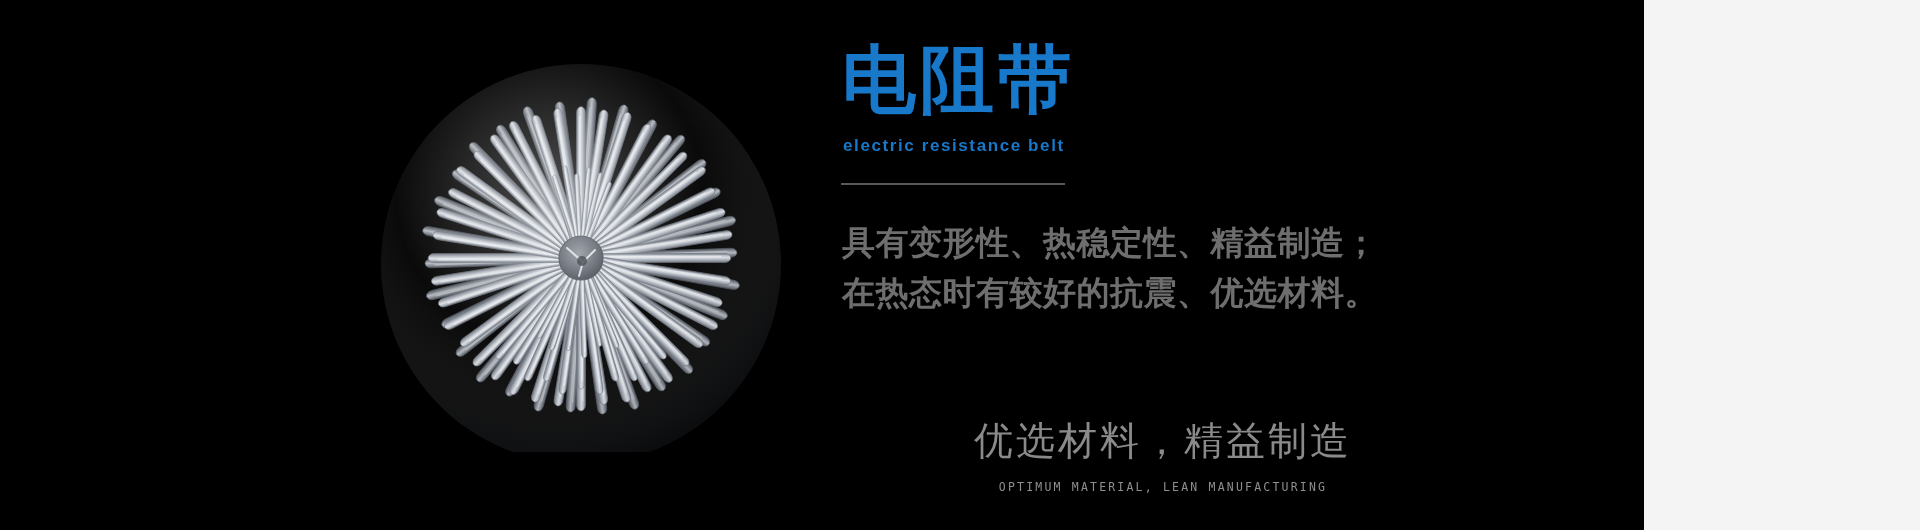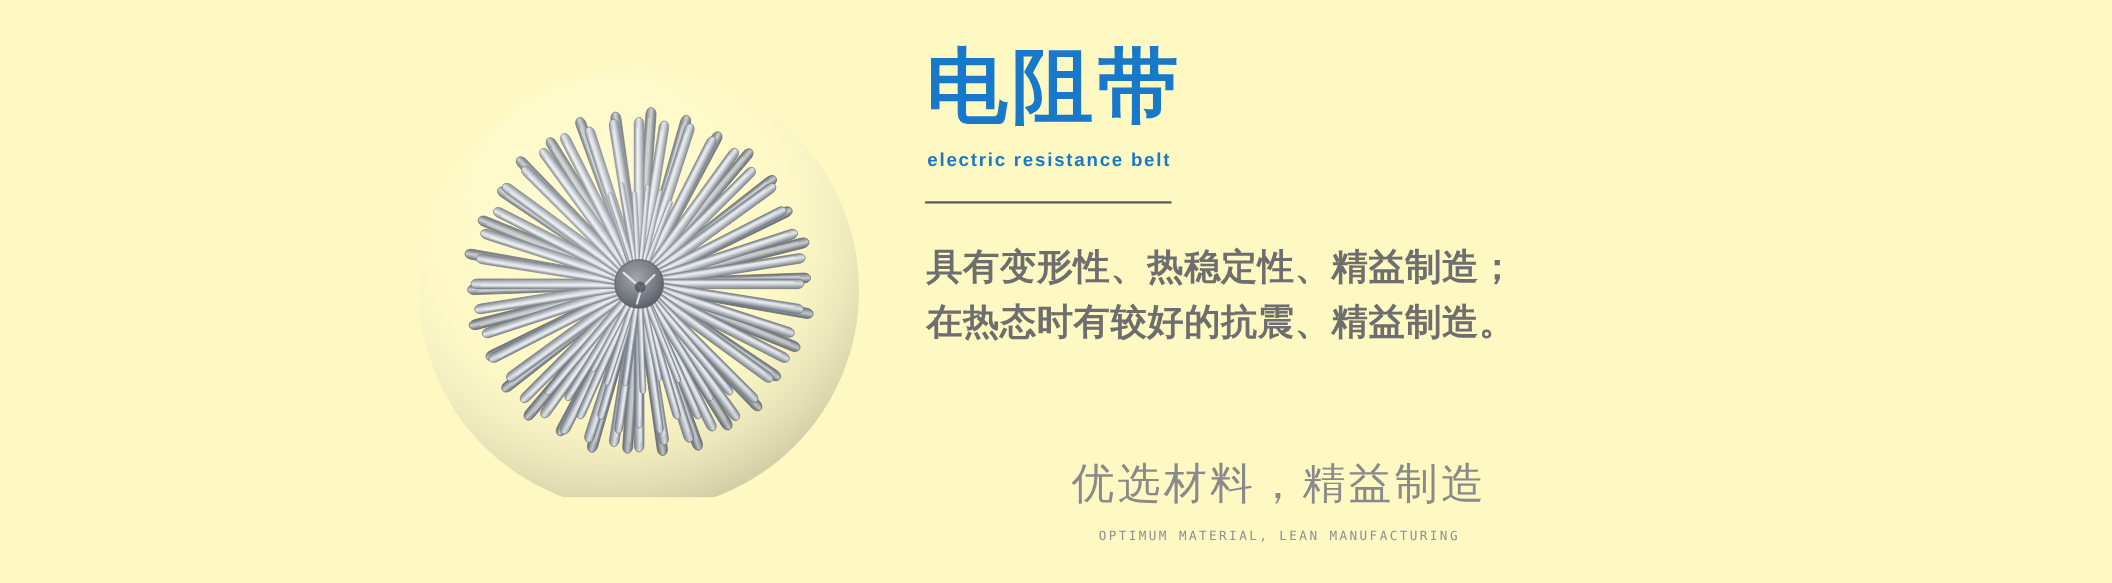--- a/index.html
+++ b/index.html
@@ -10,23 +10,23 @@
   body {
     width: 1920px;
     height: 530px;
     background: #f4f4f4;
     font-family: "Liberation Sans", "DejaVu Sans", sans-serif;
     overflow: hidden;
   }
 
   .banner {
     position: relative;
-    width: 1920px;
+    width: 1644px;
     height: 530px;
-    background: #fef9c3;
+    background: #000000;
   }
 
   
   .product-figure {
     position: absolute;
     left: 368px;
     top: 62px;
     width: 426px;
     height: 390px;
   }
@@ -288,21 +288,21 @@
   <div class="text-col">
 
     <h1 class="title-zh">电阻带</h1>
 
     <p class="title-en">electric resistance belt</p>
 
     <div class="divider"></div>
 
     <p class="desc">
       <span class="desc-line">具有变形性、热稳定性、精益制造；</span>
-      <span class="desc-line">在热态时有较好的抗震、精益制造。</span>
+      <span class="desc-line">在热态时有较好的抗震、优选材料。</span>
     </p>
 
     <div class="tagline-block">
       <p class="tagline-zh">优选材料，精益制造</p>
       <p class="tagline-en">OPTIMUM MATERIAL, LEAN MANUFACTURING</p>
     </div>
 
   </div>
 </div>
 

